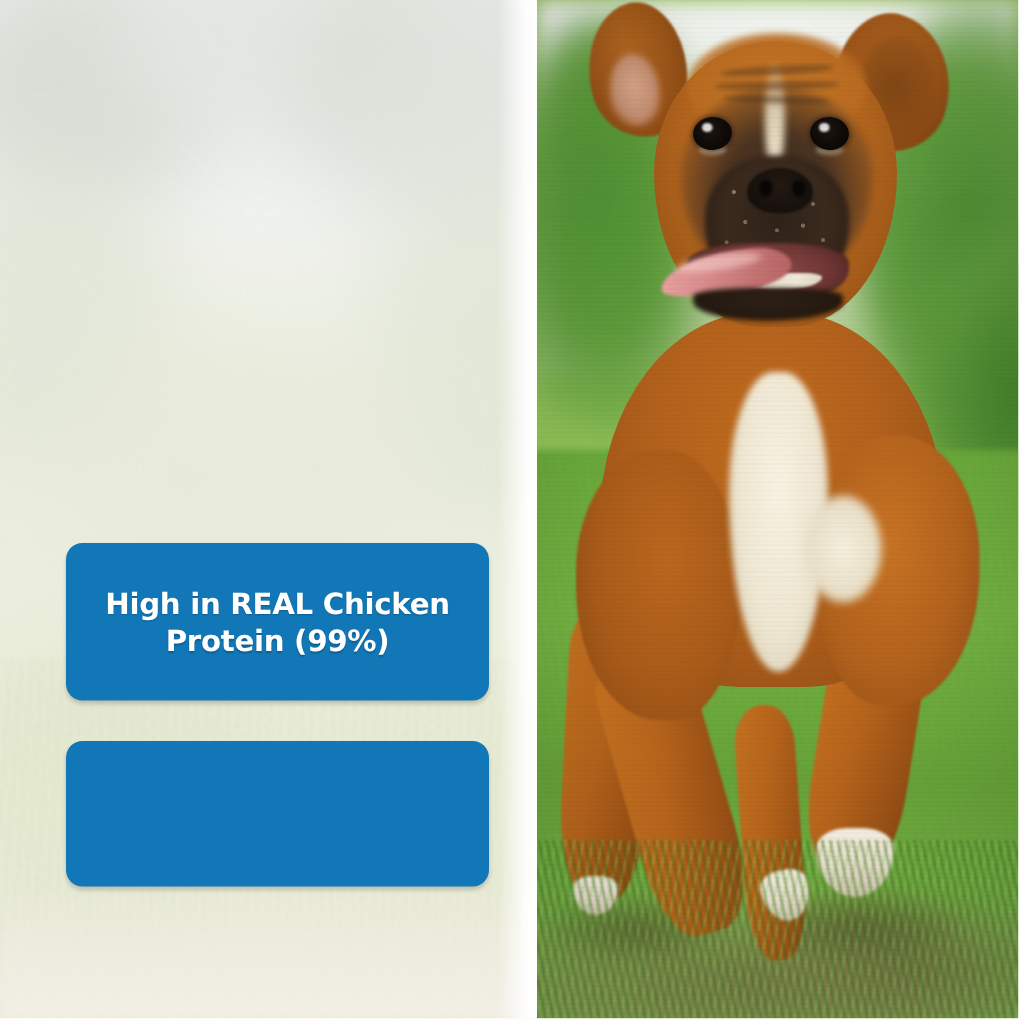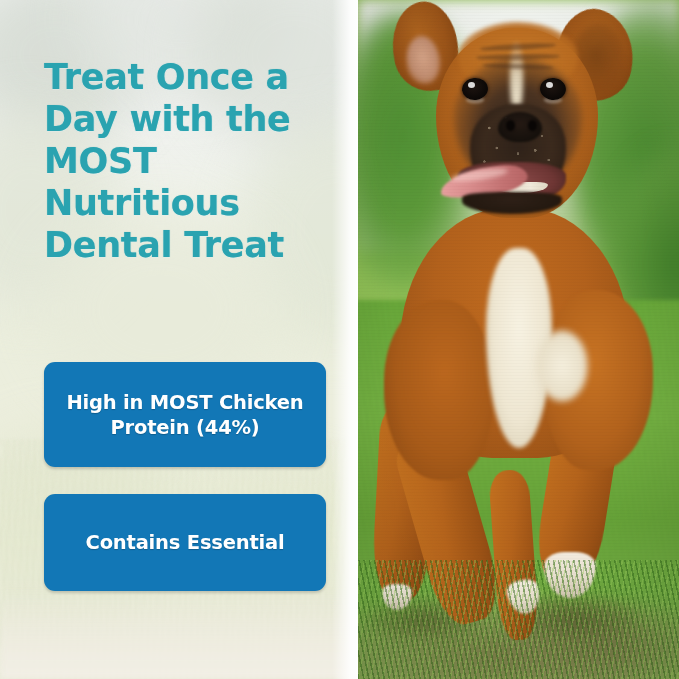--- a/index.html
+++ b/index.html
@@ -434,38 +434,30 @@
     <div class="blob b4"></div>
     <div class="blob b5"></div>
     <div class="blob b6"></div>
     <div class="blob b7"></div>
     <div class="blob b8"></div>
     <div class="grass-wash"></div>
     <div class="dirt-wash"></div>
     <div class="panel-fade-right"></div>
   </div>
 
-  <div class="headline">
-    <span class="hl-line">Treat Once a</span>
-    <span class="hl-line">Day with the</span>
-    <span class="hl-line">MOST</span>
-    <span class="hl-line">Nutritious</span>
-    <span class="hl-line">Dental Treat</span>
-  </div>
 
   <div class="badge badge-1">
     <div>
-      <span class="bd-line">High in MOST Chicken</span>
-      <span class="bd-line">Protein (44%)</span>
+      <span class="bd-line">High in REAL Chicken</span>
+      <span class="bd-line">Protein (99%)</span>
     </div>
   </div>
 
   <div class="badge badge-2">
     <div>
-      <span class="bd-line">Contains Essential</span>
     </div>
   </div>
 
   <div class="photo">
     <div class="ph-layer bg-sky"></div>
     <div class="ph-layer bg-tree-l"></div>
     <div class="ph-layer bg-tree-r"></div>
     <div class="ph-layer bg-tree-r2"></div>
     <div class="ph-layer bg-grass"></div>
     <div class="ph-layer bg-dirt"></div>

